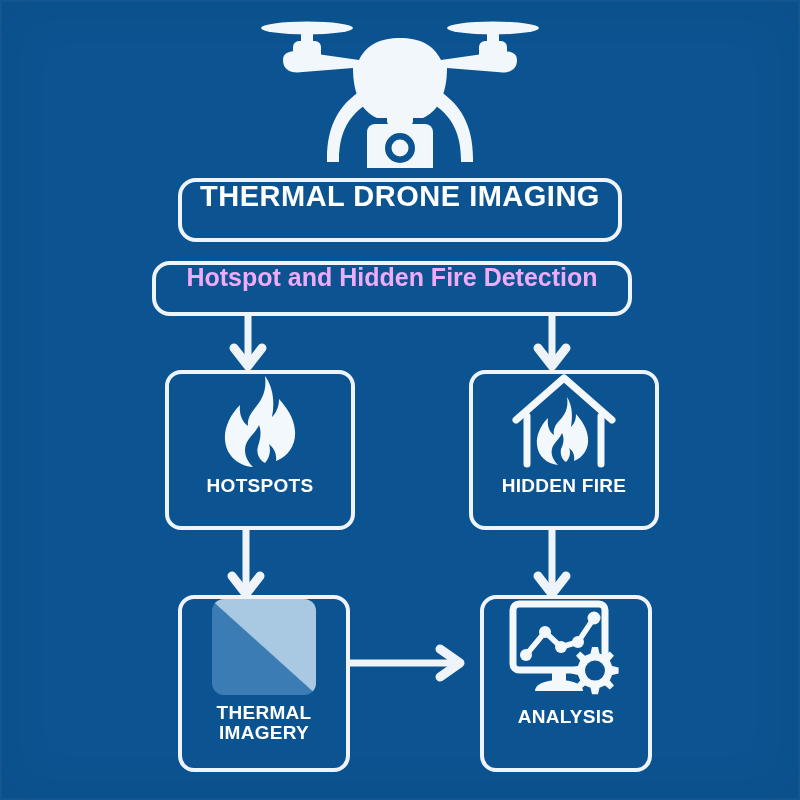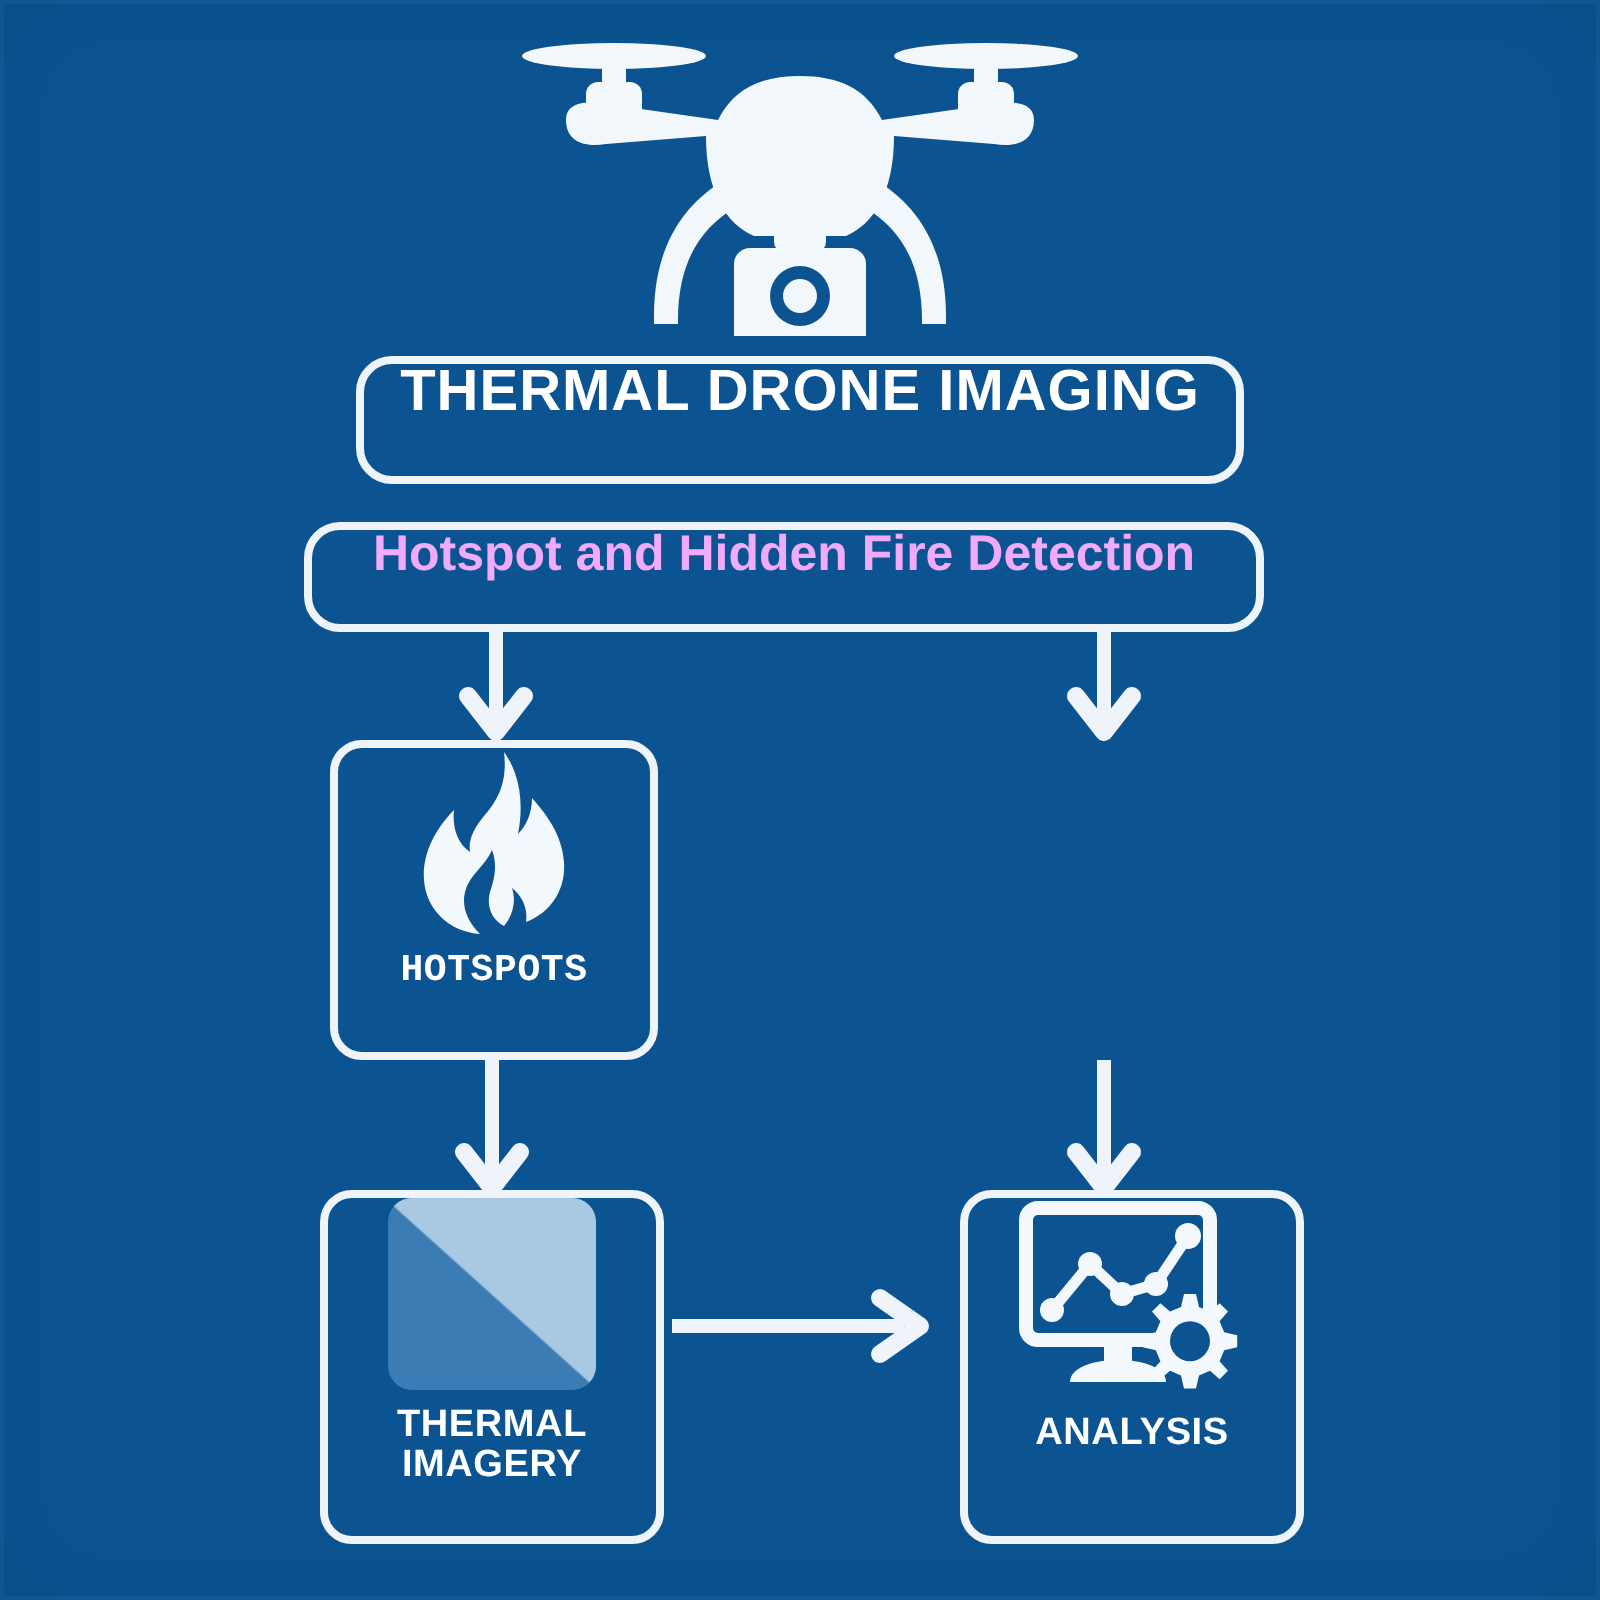--- a/index.html
+++ b/index.html
@@ -69,36 +69,35 @@
   .subtitle-text {
     color: #f0abfc;
     font-size: 25px;
     font-weight: bold;
     white-space: nowrap;
     line-height: 1;
   }
 
   
   .card {
-    width: 164px;
+    width: 190px;
     height: 160px;
     border-radius: 16px;
     padding-bottom: 4px;
-    font-family: Liberation Mono, monospace;
   }
   .card-mid-left  { left: 165px; top: 370px; }
   .card-mid-right { left: 469px; top: 370px; }
 
   
   .card-bot {
     width: 172px;
     height: 177px;
     border-radius: 16px;
   }
-  .card-bot-left  { left: 160px; top: 595px; }
+  .card-bot-left  { left: 178px; top: 595px; }
   .card-bot-right { left: 480px; top: 595px; }
 
   .card-icon {
     display: flex;
     align-items: center;
     justify-content: center;
     flex: 0 0 auto;
   }
   .card-label {
     color: #ffffff;
@@ -232,20 +231,52 @@
                    C 72 82, 79 70, 78 57
                    C 77 43, 69 33, 62 25
                    C 62 33, 59 39, 55 43
                    C 58 28, 56 13, 48 2 Z"></path>
         </g>
       </svg>
     </span>
     <span class="card-label">HOTSPOTS</span>
   </div>
 
+  <div class="node card card-mid-right">
+    <span class="card-icon">
+      <svg width="112" height="94" viewBox="0 0 112 94" xmlns="http://www.w3.org/2000/svg">
+
+        <g stroke="#f3f8fc" stroke-width="7" fill="none" stroke-linecap="round" stroke-linejoin="round">
+          <polyline points="8,46 56,4 104,46"></polyline>
+          <line x1="19" y1="42" x2="19" y2="90"></line>
+          <line x1="93" y1="42" x2="93" y2="90"></line>
+        </g>
+
+        <g fill="#f3f8fc">
+          <path d="M59 23
+                   C 61 35, 56 42, 51 47
+                   C 47 51, 45 56, 46 61
+                   C 41 58, 39 51, 40 44
+                   C 32 52, 28 62, 29 71
+                   C 30 82, 39 90, 50 91
+                   C 44 85, 42 78, 45 72
+                   C 48 67, 52 64, 54 59
+                   C 57 65, 55 71, 53 75
+                   C 52 80, 54 86, 58 88
+                   C 62 84, 63 78, 61 74
+                   C 65 77, 67 81, 66 87
+                   C 76 83, 81 74, 80 64
+                   C 79 53, 73 46, 68 40
+                   C 68 46, 66 50, 63 53
+                   C 65 41, 64 31, 59 23 Z"></path>
+        </g>
+      </svg>
+    </span>
+    <span class="card-label">HIDDEN FIRE</span>
+  </div>
 
   <div class="node card-bot card-bot-left">
     <span class="card-icon">
       <span class="thermal-tile">
         <span class="light-wedge"></span>
       </span>
     </span>
     <span class="card-label two-line">THERMAL
 IMAGERY</span>
   </div>

